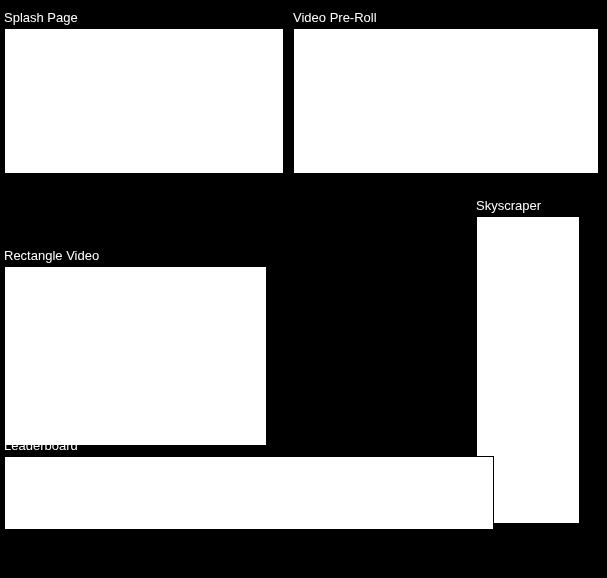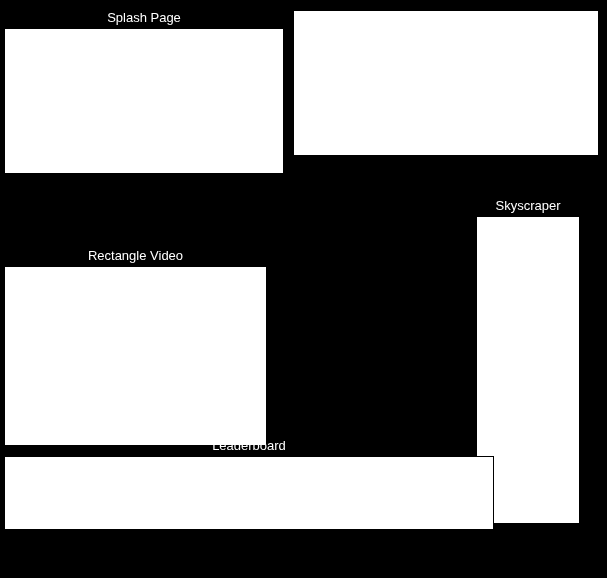--- a/index.html
+++ b/index.html
@@ -11,21 +11,20 @@
     color:#fff;
   }
   .canvas{
     position:relative;
     width:607px;
     height:578px;
     background:#000;
   }
   .unit{
     position:absolute;
-    text-align:center;
   }
   .unit .lbl{
     display:block;
     margin-bottom:3px;
     line-height:15px;
     white-space:nowrap;
   }
   .box{
     background:#fff;
     border:1px solid #000;
@@ -58,20 +57,21 @@
 <body>
 
 <div class="canvas">
 
   <div class="unit u-splash">
     <span class="lbl">Splash Page</span>
     <div class="box"></div>
   </div>
 
   <div class="unit u-preroll">
+    <span class="lbl">Video Pre-Roll</span>
     <div class="box"></div>
   </div>
 
   <div class="unit u-rectvid">
     <span class="lbl">Rectangle Video</span>
     <div class="box"></div>
   </div>
 
 
   <div class="unit u-sky">

